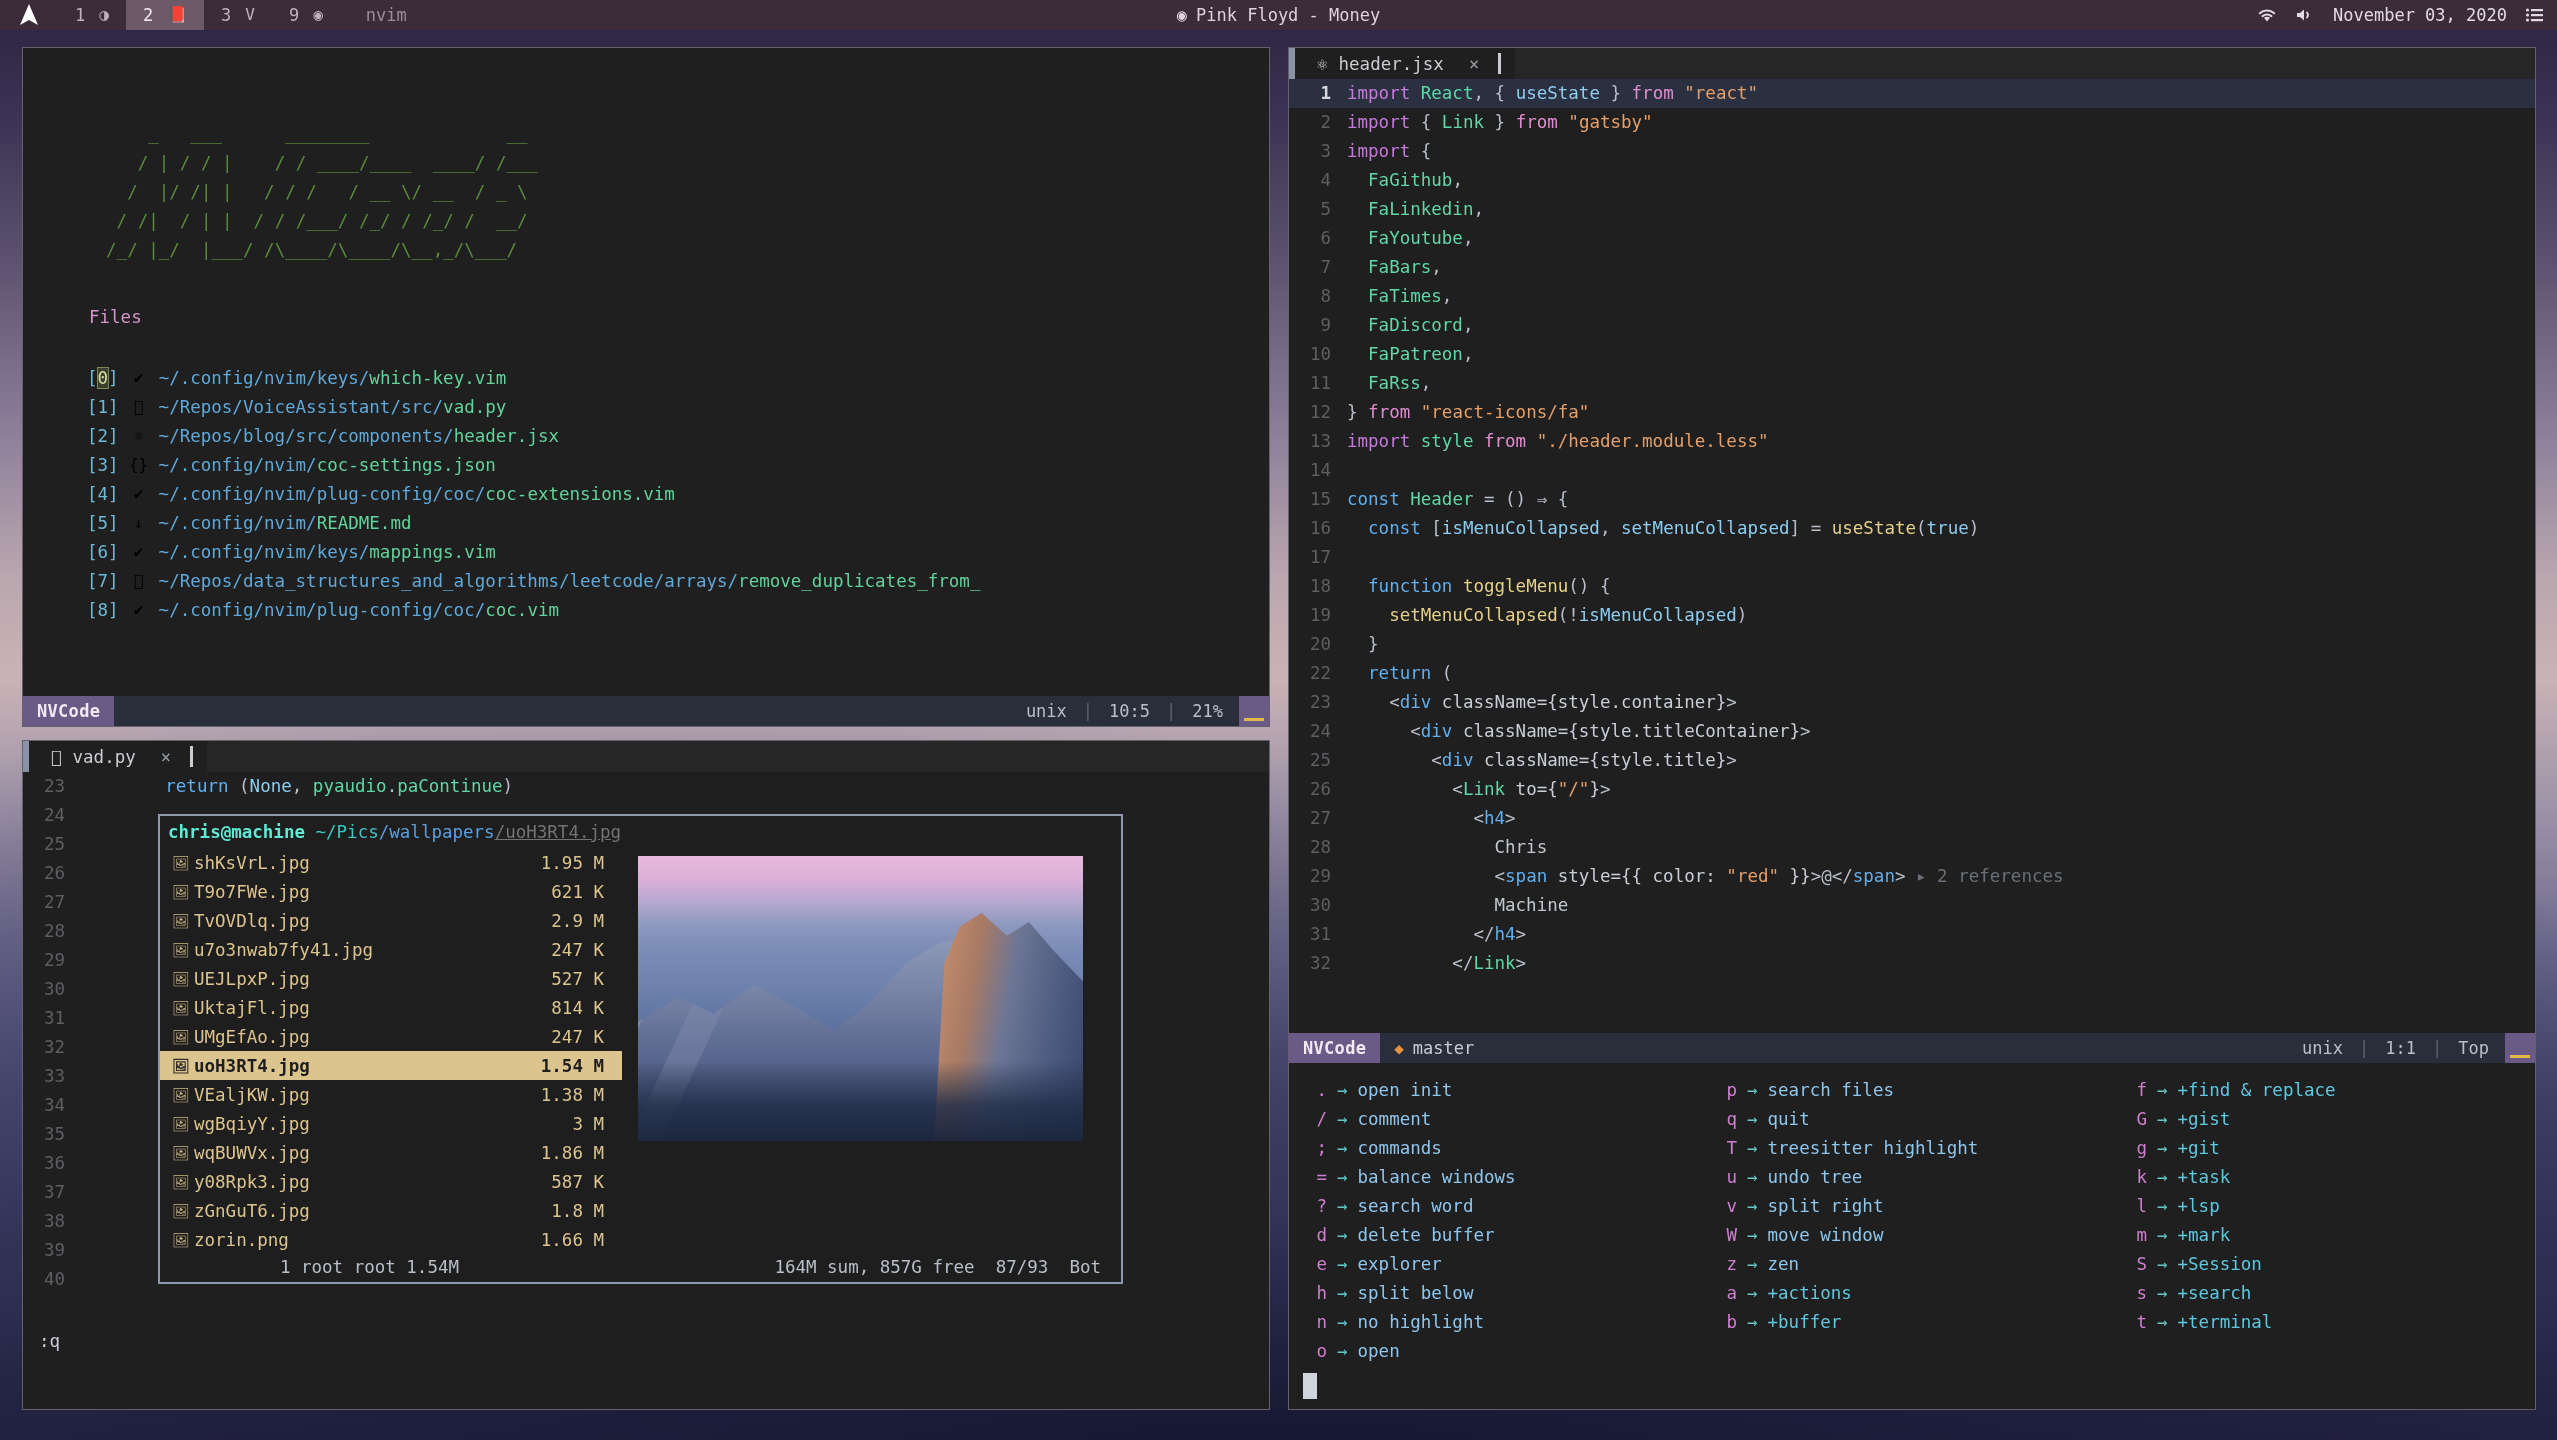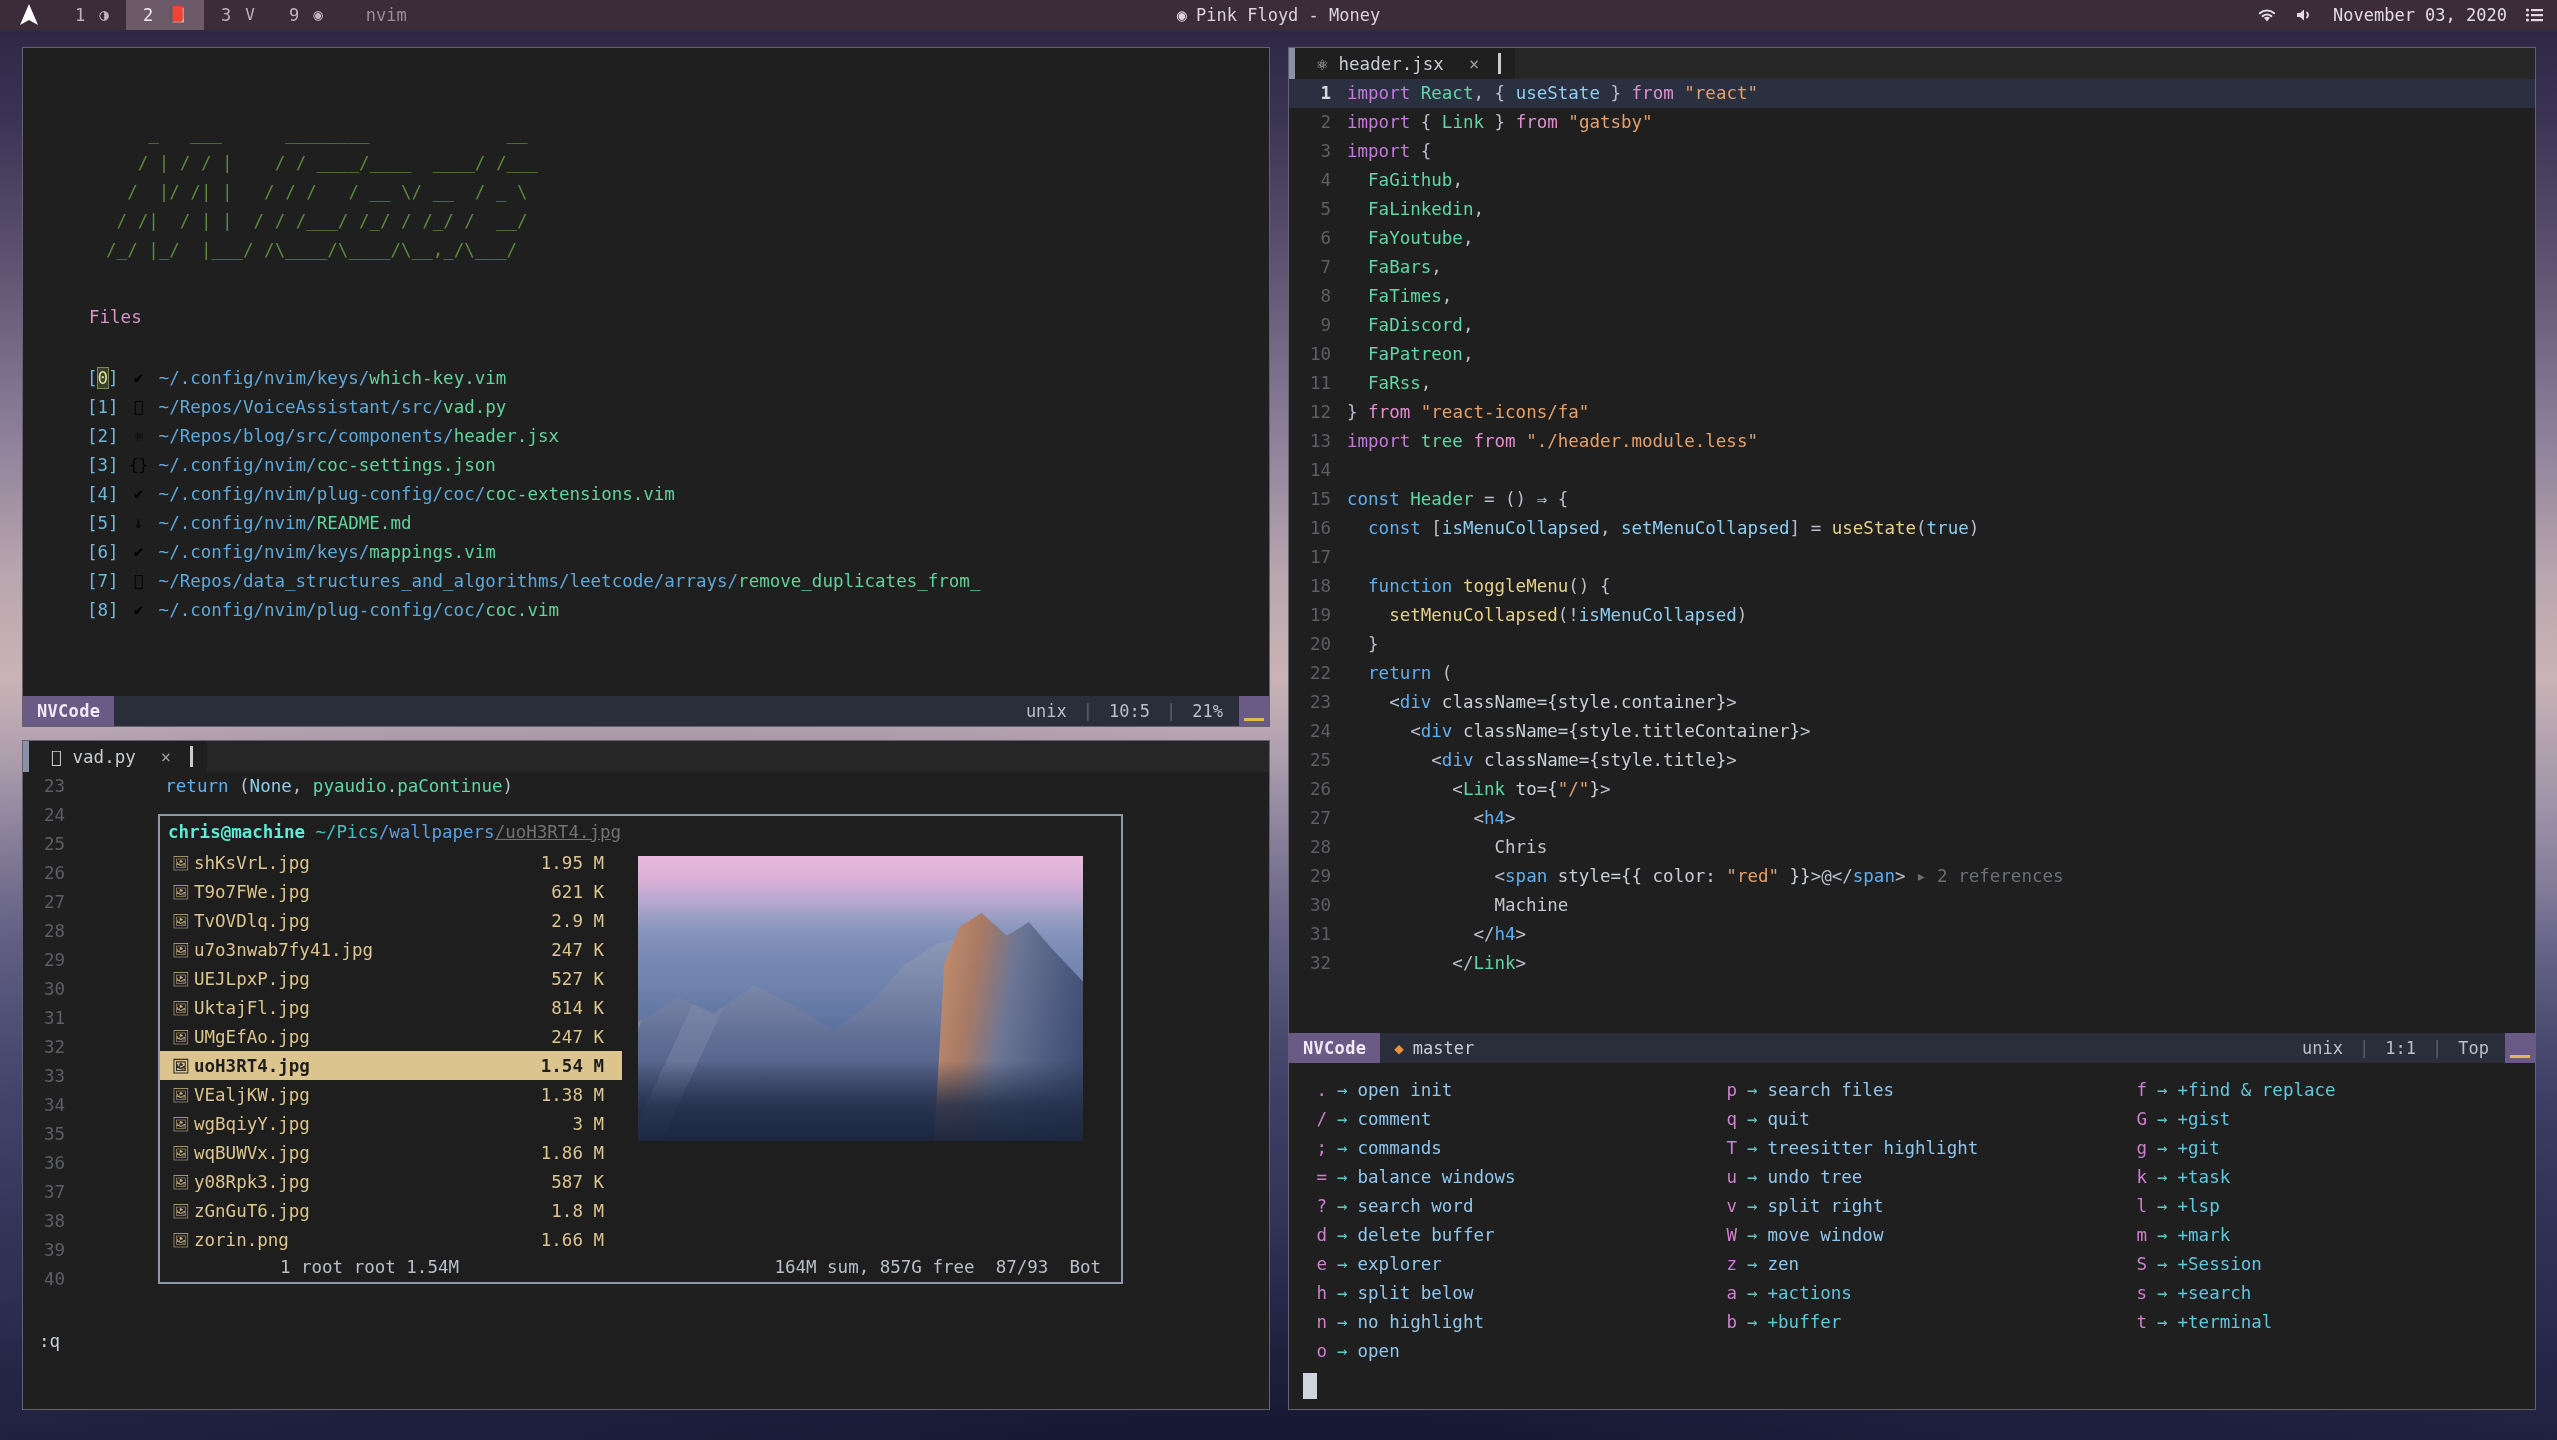--- a/index.html
+++ b/index.html
@@ -451,21 +451,21 @@
         <div class="cl"><span class="lnum">3</span><span><span class="kw">import</span> <span class="pun">{</span></span></div>
         <div class="cl"><span class="lnum">4</span><span>  <span class="idg">FaGithub</span><span class="pun">,</span></span></div>
         <div class="cl"><span class="lnum">5</span><span>  <span class="idg">FaLinkedin</span><span class="pun">,</span></span></div>
         <div class="cl"><span class="lnum">6</span><span>  <span class="idg">FaYoutube</span><span class="pun">,</span></span></div>
         <div class="cl"><span class="lnum">7</span><span>  <span class="idg">FaBars</span><span class="pun">,</span></span></div>
         <div class="cl"><span class="lnum">8</span><span>  <span class="idg">FaTimes</span><span class="pun">,</span></span></div>
         <div class="cl"><span class="lnum">9</span><span>  <span class="idg">FaDiscord</span><span class="pun">,</span></span></div>
         <div class="cl"><span class="lnum">10</span><span>  <span class="idg">FaPatreon</span><span class="pun">,</span></span></div>
         <div class="cl"><span class="lnum">11</span><span>  <span class="idg">FaRss</span><span class="pun">,</span></span></div>
         <div class="cl"><span class="lnum">12</span><span><span class="pun">}</span> <span class="kw2">from</span> <span class="str">"react-icons/fa"</span></span></div>
-        <div class="cl"><span class="lnum">13</span><span><span class="kw">import</span> <span class="idg">tree</span> <span class="kw2">from</span> <span class="str">"./header.module.less"</span></span></div>
+        <div class="cl"><span class="lnum">13</span><span><span class="kw">import</span> <span class="idg">style</span> <span class="kw2">from</span> <span class="str">"./header.module.less"</span></span></div>
         <div class="cl"><span class="lnum">14</span><span></span></div>
         <div class="cl"><span class="lnum">15</span><span><span class="fn">const</span> <span class="idg">Header</span> <span class="pun">= () ⇒ {</span></span></div>
         <div class="cl"><span class="lnum">16</span><span>  <span class="fn">const</span> <span class="pun">[</span><span class="var">isMenuCollapsed</span><span class="pun">,</span> <span class="var">setMenuCollapsed</span><span class="pun">] =</span> <span class="yel">useState</span><span class="pun">(</span><span class="var">true</span><span class="pun">)</span></span></div>
         <div class="cl"><span class="lnum">17</span><span></span></div>
         <div class="cl"><span class="lnum">18</span><span>  <span class="fn">function</span> <span class="yel">toggleMenu</span><span class="pun">() {</span></span></div>
         <div class="cl"><span class="lnum">19</span><span>    <span class="yel">setMenuCollapsed</span><span class="pun">(!</span><span class="var">isMenuCollapsed</span><span class="pun">)</span></span></div>
         <div class="cl"><span class="lnum">20</span><span>  <span class="pun">}</span></span></div>
         <div class="cl"><span class="lnum">22</span><span>  <span class="fn">return</span> <span class="pun">(</span></span></div>
         <div class="cl"><span class="lnum">23</span><span>    <span class="pun">&lt;</span><span class="tag">div</span> <span class="attr">className={style.container}</span><span class="pun">&gt;</span></span></div>
         <div class="cl"><span class="lnum">24</span><span>      <span class="pun">&lt;</span><span class="tag">div</span> <span class="attr">className={style.titleContainer}</span><span class="pun">&gt;</span></span></div>

